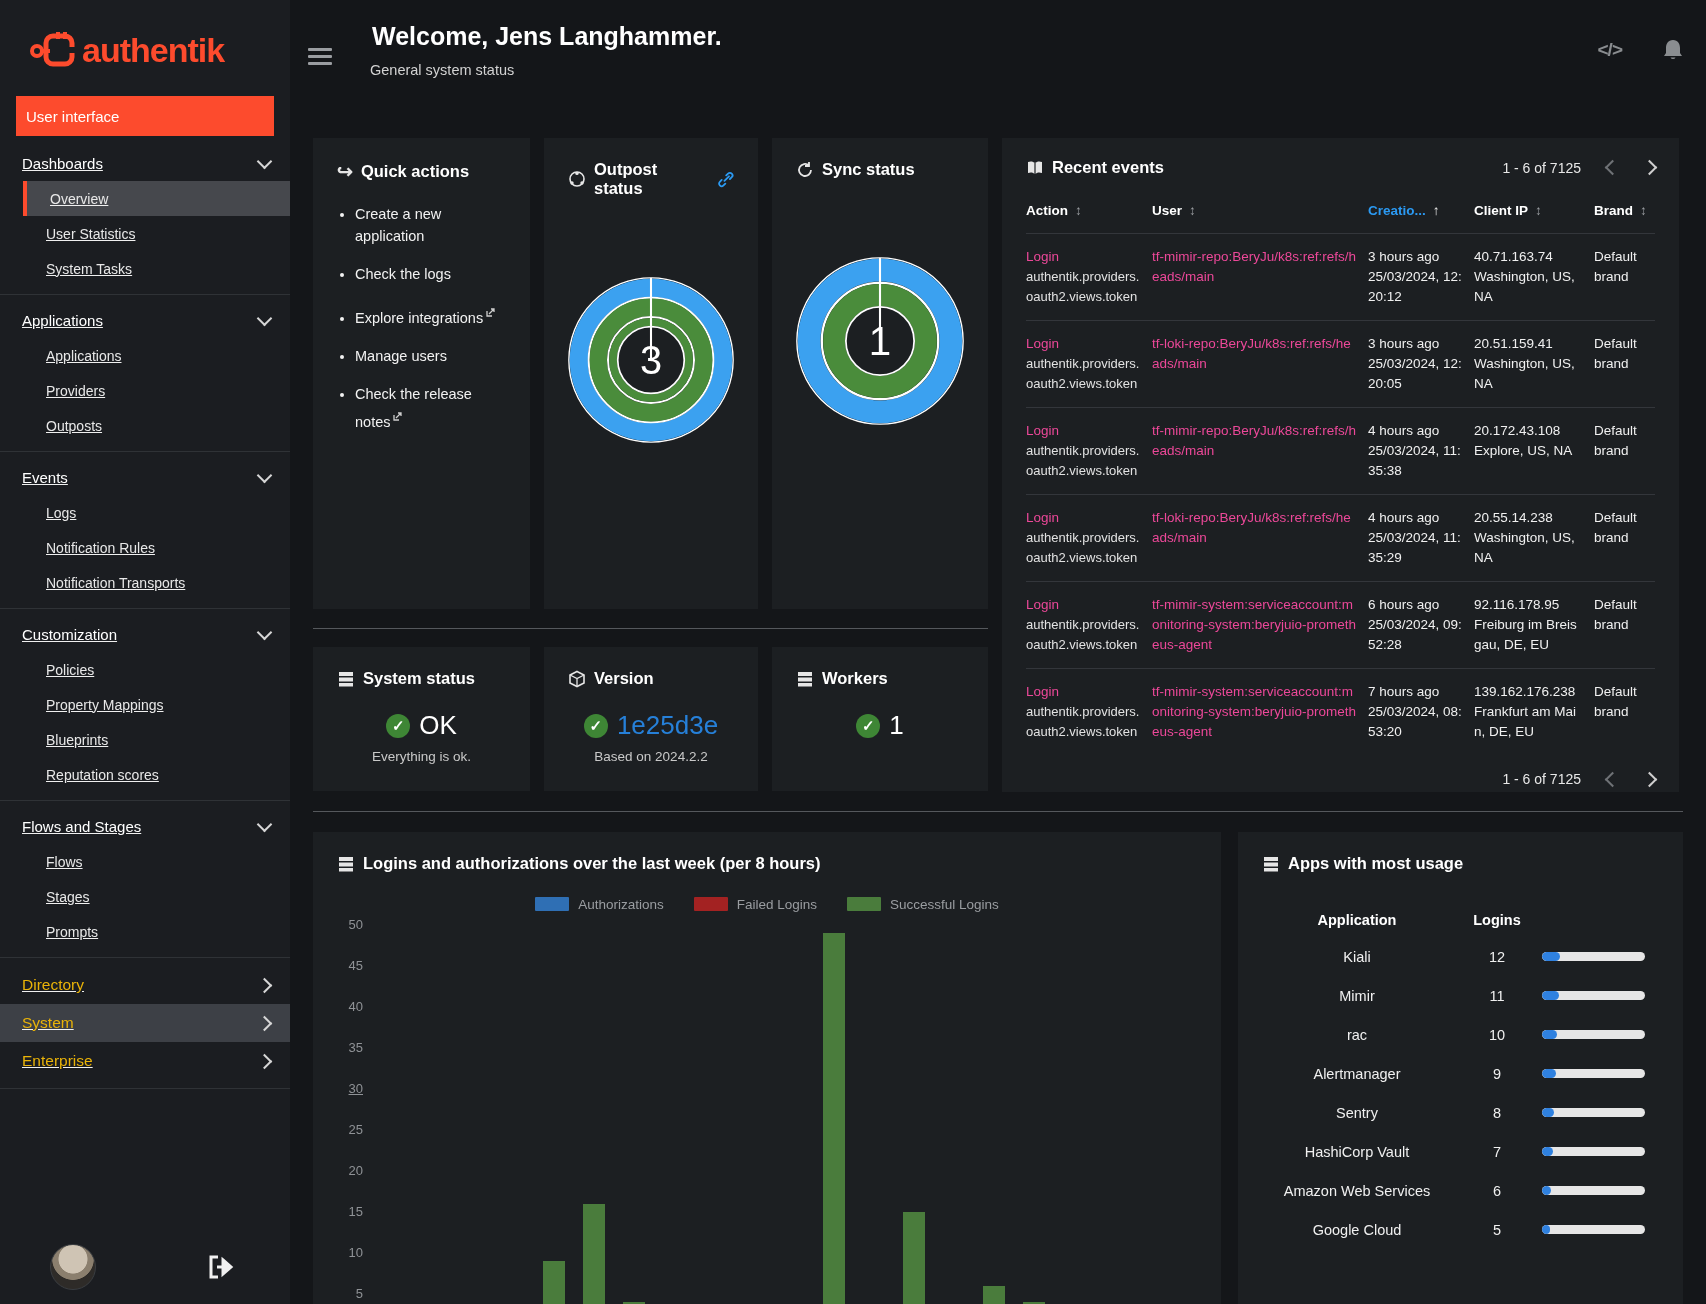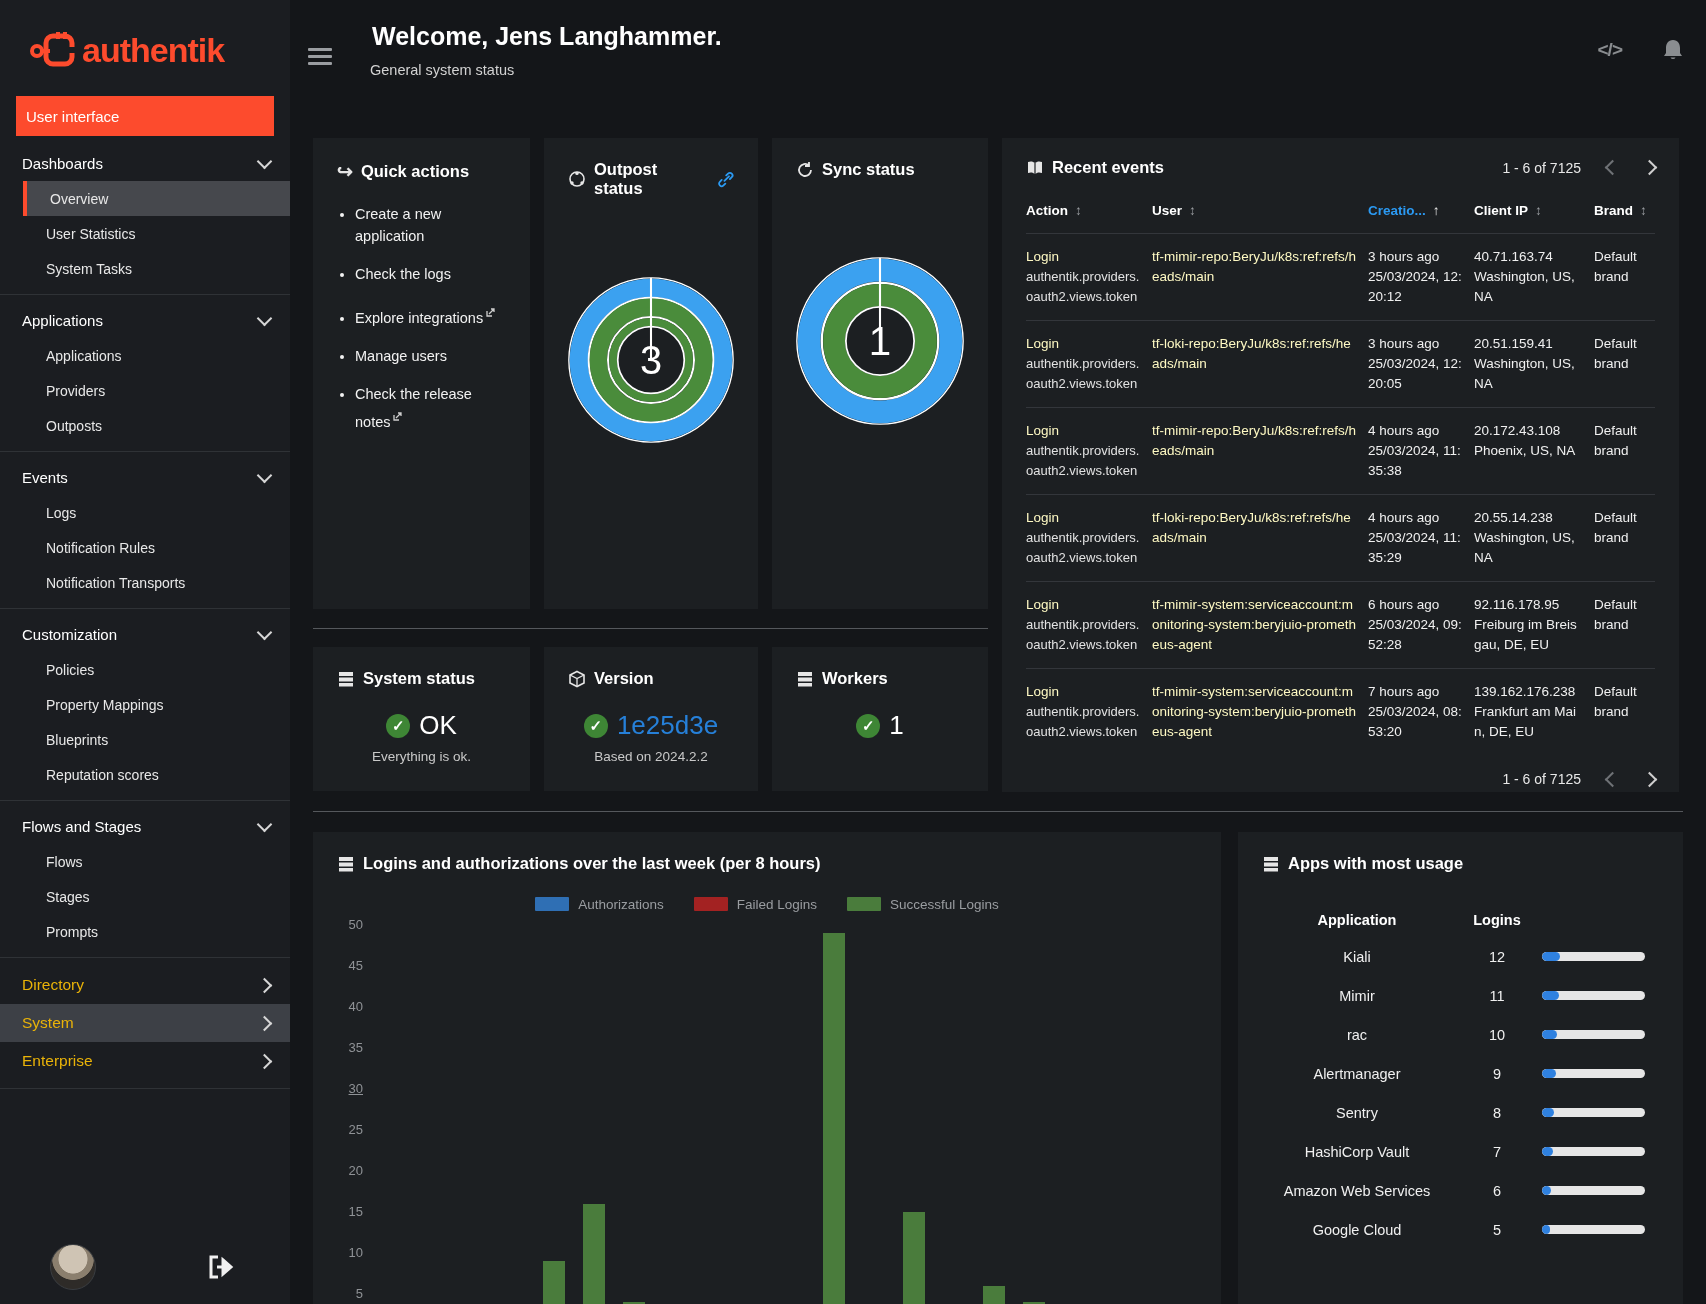--- a/index.html
+++ b/index.html
@@ -4,21 +4,21 @@
 <style>
   html,body{margin:0;padding:0;background:#141619;}
   #app{position:relative;width:1706px;height:1304px;overflow:hidden;
        font-family:"Liberation Sans",sans-serif;color:#f0f0f0;background:#141619;}
   
   #sidebar{position:absolute;left:0;top:0;width:290px;height:1304px;background:#1b1d21;}
   .logo{display:flex;align-items:center;gap:6px;padding:30px 0 0 30px;}
   .logo-text{color:#fd4b2d;font-size:34px;font-weight:bold;letter-spacing:-1px;}
   .admin-btn{margin:26px 16px 10px 16px;height:40px;background:#fd4b2d;color:#fff;
     display:flex;align-items:center;padding-left:10px;font-size:15px;cursor:pointer;}
-  .nav{font-size:15px;}
+  .nav{font-size:15px;text-decoration:underline;}
   .sec-head{display:flex;align-items:center;justify-content:space-between;
     padding:9px 20px 9px 22px;color:#fff;cursor:pointer;}
   .chev{width:9px;height:9px;border-right:2px solid #d6d6d6;border-bottom:2px solid #d6d6d6;
     display:inline-block;}
   .chev.down{transform:rotate(45deg);margin-top:-4px;}
   .chev.right{transform:rotate(-45deg);}
   .sec-item{position:relative;display:flex;align-items:center;height:35px;padding-left:46px;
     color:#e8e8e8;font-size:14px;cursor:pointer;}
   .sec-item.active{background:#46484d;margin-left:23px;padding-left:23px;
     border-left:4px solid #fd4b2d;}
@@ -68,21 +68,21 @@
   .pager{display:flex;align-items:center;gap:26px;font-size:14px;color:#e8e8e8;}
   .pg-chev{width:9px;height:9px;border-right:2.2px solid #cfcfcf;border-bottom:2.2px solid #cfcfcf;
     display:inline-block;cursor:pointer;}
   .pg-chev.left{transform:rotate(135deg);border-color:#6f7276;}
   .pg-chev.rightc{transform:rotate(-45deg);}
   .ev-grid{margin-top:18px;font-size:13.5px;}
   .ev-row{display:grid;grid-template-columns:124px 214px 104px 118px 1fr;
     column-gap:2px;padding:13px 0;border-top:1px solid #33363b;line-height:20px;}
   .ev-row.head{border-top:none;font-weight:bold;color:#fff;padding:6px 0 12px 0;}
   .ev-cell{word-break:break-all;padding-right:8px;}
-  .lnk{color:#fef9c3;cursor:pointer;}
+  .lnk{color:#ec4899;cursor:pointer;}
   .ctx{color:#e2e2e2;font-size:13px;}
   .sort{color:#9a9da1;margin-left:7px;font-weight:normal;}
   .sort.active{color:#e8e8e8;}
   .col-active{color:#2b9af3;}
   .ev-pager{display:flex;justify-content:flex-end;margin-top:16px;}
   
   .status-center{display:flex;align-items:center;justify-content:center;gap:9px;margin-top:22px;
     font-size:26px;color:#fff;}
   .status-sub{text-align:center;color:#c9c9c9;font-size:13.5px;margin-top:8px;}
   .okball{width:24px;height:24px;border-radius:50%;background:#3e8635;color:#fff;display:flex;
@@ -339,21 +339,21 @@
           </div>
           <div class="ev-cell">
             <div class="lnk">tf-mimir-repo:BeryJu/k8s:ref:refs/heads/main</div>
           </div>
           <div class="ev-cell">
             <div>4 hours ago</div>
             <div>25/03/2024, 11:35:38</div>
           </div>
           <div class="ev-cell">
             <div>20.172.43.108</div>
-            <div>Phoenix, US, NA</div>
+            <div>Explore, US, NA</div>
           </div>
           <div class="ev-cell">Default brand</div>
         </div>
         <div class="ev-row">
           <div class="ev-cell">
             <div class="lnk">Login</div>
             <div class="ctx">authentik.providers.oauth2.views.token</div>
           </div>
           <div class="ev-cell">
             <div class="lnk">tf-loki-repo:BeryJu/k8s:ref:refs/heads/main</div>

